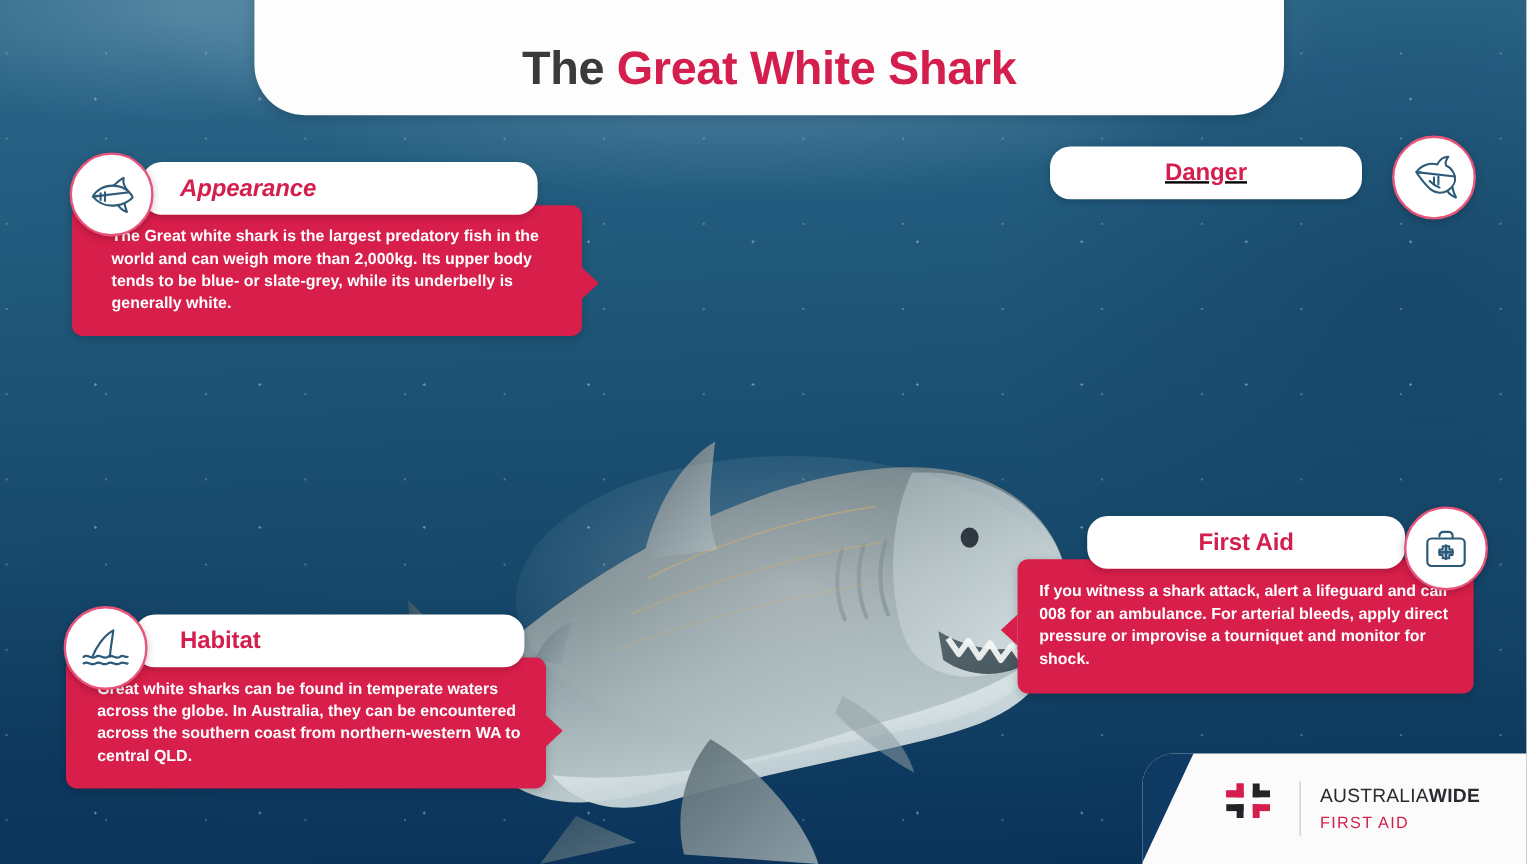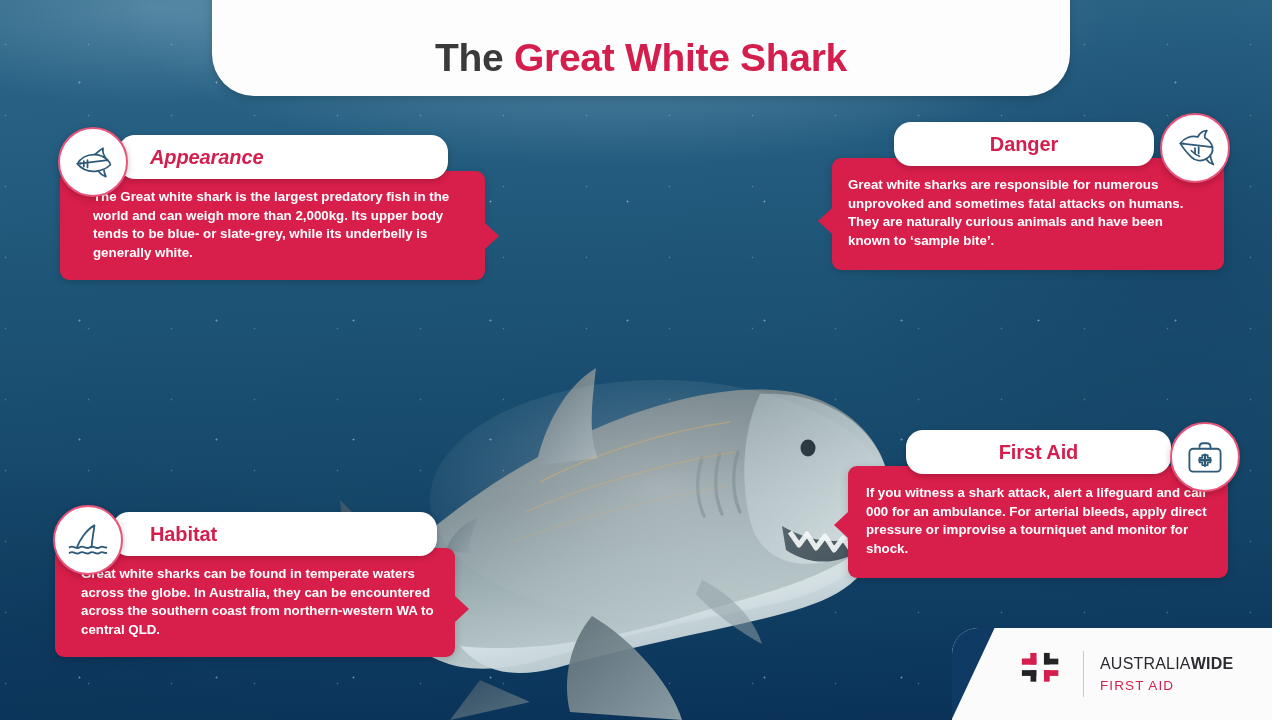--- a/index.html
+++ b/index.html
@@ -138,21 +138,21 @@
 
   
   #card-appearance { left: 60px; top: 135px; width: 425px; }
   #card-appearance .card-head { margin-left: 58px; width: 330px; font-style: italic; }
   #card-appearance .card-head-title { margin-left: 32px; }
   #card-appearance .card-body { margin-top: -8px; width: 425px; padding: 17px 22px 18px 33px; box-sizing: border-box; }
   #card-appearance .notch { top: 52px; }
   #card-appearance .badge { left: -2px; top: -8px; }
 
   #card-danger { left: 832px; top: 122px; width: 392px; }
-  #card-danger .card-head { margin-left: 62px; width: 260px; }
+  #card-danger .card-head { margin-left: 43px; width: 260px; text-decoration: underline; }
   #card-danger .card-head-title { width: 100%; text-align: center; }
   #card-danger .card-body { margin-top: -8px; width: 392px; padding: 18px 26px 20px 16px; box-sizing: border-box; }
   #card-danger .notch { top: 50px; }
   #card-danger .badge { right: -6px; top: -9px; }
 
   #card-habitat { left: 55px; top: 512px; width: 400px; }
   #card-habitat .card-head { margin-left: 57px; width: 325px; text-align: center; }
   #card-habitat .card-head-title { margin-left: 38px; }
   #card-habitat .card-body { margin-top: -8px; width: 400px; padding: 17px 20px 18px 26px; box-sizing: border-box; }
   #card-habitat .notch { top: 48px; }
@@ -335,24 +335,20 @@
         <path d="M43 23 C44 28, 41 33, 36 36 C31 39, 24 38, 20 34 C16 30, 12 26, 8 19 Z"></path>
         <path d="M36 36 C38 39, 41 41, 44 42 C42 38, 41 35, 41 33"></path>
         <path d="M20 27 C23 30, 26 32, 29 33"></path>
         <path d="M24 24 L24 30 M28 23 L28 30"></path>
         <circle cx="11.5" cy="19" r="1.1" fill="#2c5a78" stroke="none"></circle>
       </svg>
     </div>
     <div class="card-head">
       <span class="card-head-title">Danger</span>
     </div>
-    <div class="card-body">
-      <span>Great white sharks are responsible for numerous unprovoked and sometimes fatal attacks on humans. They are naturally curious animals and have been known to ‘sample bite’.</span>
-      <span class="notch notch-left"></span>
-    </div>
   </div>
 
   <div class="card" id="card-habitat">
     <div class="badge">
       <svg viewBox="0 0 48 48" fill="none" stroke="#2c5a78" stroke-width="2" stroke-linecap="round" stroke-linejoin="round">
         <path d="M12 32 C15 24, 22 13, 31 8 C30 17, 28 26, 28 32"></path>
         <path d="M4 32 C8 29, 11 35, 15 32 C19 29, 22 35, 26 32 C30 29, 33 35, 37 32 C40 29.6, 42 33, 44 32"></path>
         <path d="M4 38 C8 35, 11 41, 15 38 C19 35, 22 41, 26 38 C30 35, 33 41, 37 38 C40 35.6, 42 39, 44 38"></path>
       </svg>
     </div>
@@ -372,21 +368,21 @@
         <rect x="7" y="15" width="34" height="25" rx="4"></rect>
         <path d="M24 21.5 L24 33.5 M18 27.5 L30 27.5" stroke-width="2.6"></path>
         <path d="M20 24.5 L20 30.5 M28 24.5 L28 30.5" stroke-width="0"></path>
         <path d="M21 22 L27 22 L27 25 L30 25 L30 30 L27 30 L27 33 L21 33 L21 30 L18 30 L18 25 L21 25 Z" stroke-width="1.8"></path>
       </svg>
     </div>
     <div class="card-head">
       <span class="card-head-title">First Aid</span>
     </div>
     <div class="card-body">
-      <span>If you witness a shark attack, alert a lifeguard and call 000 for an ambulance. For arterial bleeds, apply direct pressure or improvise a tourniquet and monitor for shock.</span>
+      <span>If you witness a shark attack, alert a lifeguard and call 008 for an ambulance. For arterial bleeds, apply direct pressure or improvise a tourniquet and monitor for shock.</span>
       <span class="notch notch-left"></span>
     </div>
   </div>
 
   <div class="logo-plaque">
     <div class="logo-mark">
       <svg viewBox="0 0 48 48">
 
         <path d="M2 8 L11 8 L11 2 L17 2 L17 8 L17 14 L11 14 L11 14 L2 14 Z" fill="#d41f4e"></path>
         <rect x="2" y="8" width="15" height="6" fill="#d41f4e"></rect>

